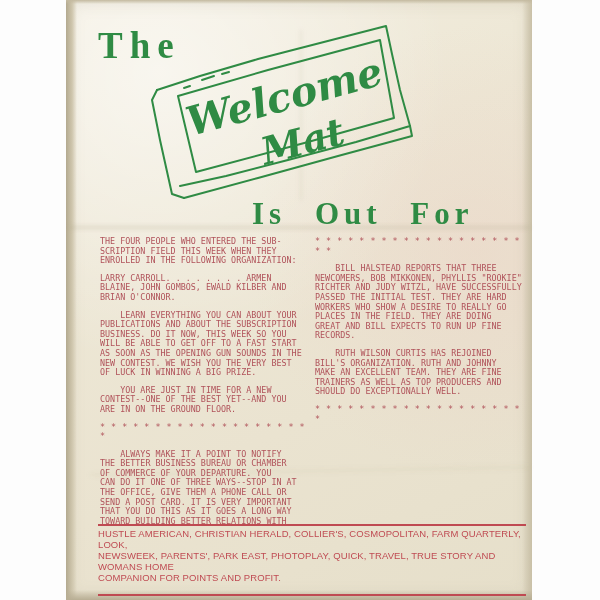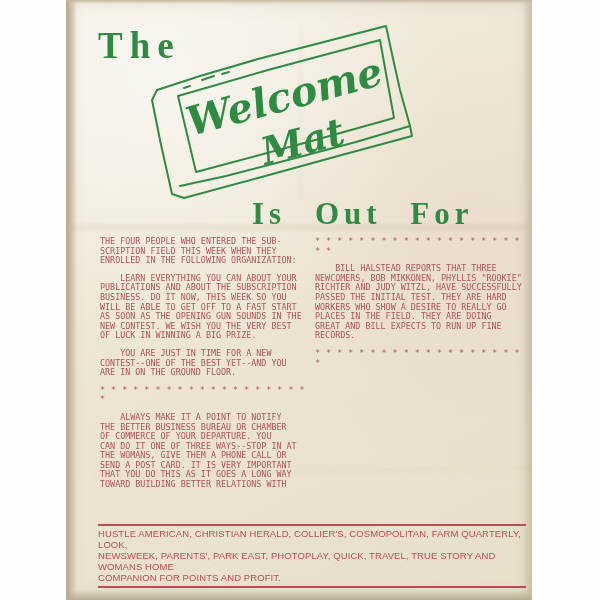--- a/index.html
+++ b/index.html
@@ -53,21 +53,21 @@
     white-space:pre-wrap;
     letter-spacing:0px;
   }
   .ast{letter-spacing:.5px;}
 
   
   .footer{
     position:absolute;left:98px;top:524px;width:428px;
     border-top:2px solid var(--rule);
     border-bottom:2px solid var(--rule);
-    padding:2px 0 3px 0;
+    padding:2px 0 11px 0;
   }
   .footer-text{
     font-family:"Liberation Sans",sans-serif;
     font-size:9.6px;line-height:11px;color:var(--rule);
     white-space:pre-wrap;letter-spacing:.1px;transform:scaleX(.99);transform-origin:left;
   }
   :root{--green:#2f8b44;--red:#b0525a;--rule:#bf4a52;}
 </style>
 </head>
 <body>
@@ -102,50 +102,58 @@
   </g>
 </svg>
 
 <div class="headline is-out-for">Is Out For</div>
 
 <div class="columns">
   <div class="col">
     <div class="para">THE FOUR PEOPLE WHO ENTERED THE SUB-
 SCRIPTION FIELD THIS WEEK WHEN THEY
 ENROLLED IN THE FOLLOWING ORGANIZATION:</div>
+    <div class="para">LARRY CARROLL. . . . . . . . ARMEN
+BLAINE, JOHN GOMBOS, EWALD KILBER AND
+BRIAN O'CONNOR.</div>
     <div class="para">    LEARN EVERYTHING YOU CAN ABOUT YOUR
 PUBLICATIONS AND ABOUT THE SUBSCRIPTION
 BUSINESS. DO IT NOW, THIS WEEK SO YOU
 WILL BE ABLE TO GET OFF TO A FAST START
 AS SOON AS THE OPENING GUN SOUNDS IN THE
 NEW CONTEST. WE WISH YOU THE VERY BEST
 OF LUCK IN WINNING A BIG PRIZE.</div>
     <div class="para">    YOU ARE JUST IN TIME FOR A NEW
 CONTEST--ONE OF THE BEST YET--AND YOU
 ARE IN ON THE GROUND FLOOR.</div>
     <div class="para ast">* * * * * * * * * * * * * * * * * * * *</div>
     <div class="para">    ALWAYS MAKE IT A POINT TO NOTIFY
 THE BETTER BUSINESS BUREAU OR CHAMBER
 OF COMMERCE OF YOUR DEPARTURE. YOU
 CAN DO IT ONE OF THREE WAYS--STOP IN AT
-THE WOMANS, GIVE THEM A PHONE CALL OR
+THE OFFICE, GIVE THEM A PHONE CALL OR
 SEND A POST CARD. IT IS VERY IMPORTANT
 THAT YOU DO THIS AS IT GOES A LONG WAY
 TOWARD BUILDING BETTER RELATIONS WITH</div>
   </div>
   <div class="col">
     <div class="para ast">* * * * * * * * * * * * * * * * * * * * *</div>
     <div class="para">    BILL HALSTEAD REPORTS THAT THREE
 NEWCOMERS, BOB MIKKONEN, PHYLLIS "ROOKIE"
 RICHTER AND JUDY WITZL, HAVE SUCCESSFULLY
 PASSED THE INITIAL TEST. THEY ARE HARD
 WORKERS WHO SHOW A DESIRE TO REALLY GO
 PLACES IN THE FIELD. THEY ARE DOING
 GREAT AND BILL EXPECTS TO RUN UP FINE
 RECORDS.</div>
+    <div class="para">    RUTH WILSON CURTIS HAS REJOINED
+BILL'S ORGANIZATION. RUTH AND JOHNNY
+MAKE AN EXCELLENT TEAM. THEY ARE FINE
+TRAINERS AS WELL AS TOP PRODUCERS AND
+SHOULD DO EXCEPTIONALLY WELL.</div>
     <div class="para ast">* * * * * * * * * * * * * * * * * * * *</div>
   </div>
 </div>
 
 <div class="footer">
   <div class="footer-text">HUSTLE AMERICAN, CHRISTIAN HERALD, COLLIER'S, COSMOPOLITAN, FARM QUARTERLY, LOOK,
 NEWSWEEK, PARENTS', PARK EAST, PHOTOPLAY, QUICK, TRAVEL, TRUE STORY AND WOMANS HOME
 COMPANION FOR POINTS AND PROFIT.</div>
 </div>
 

